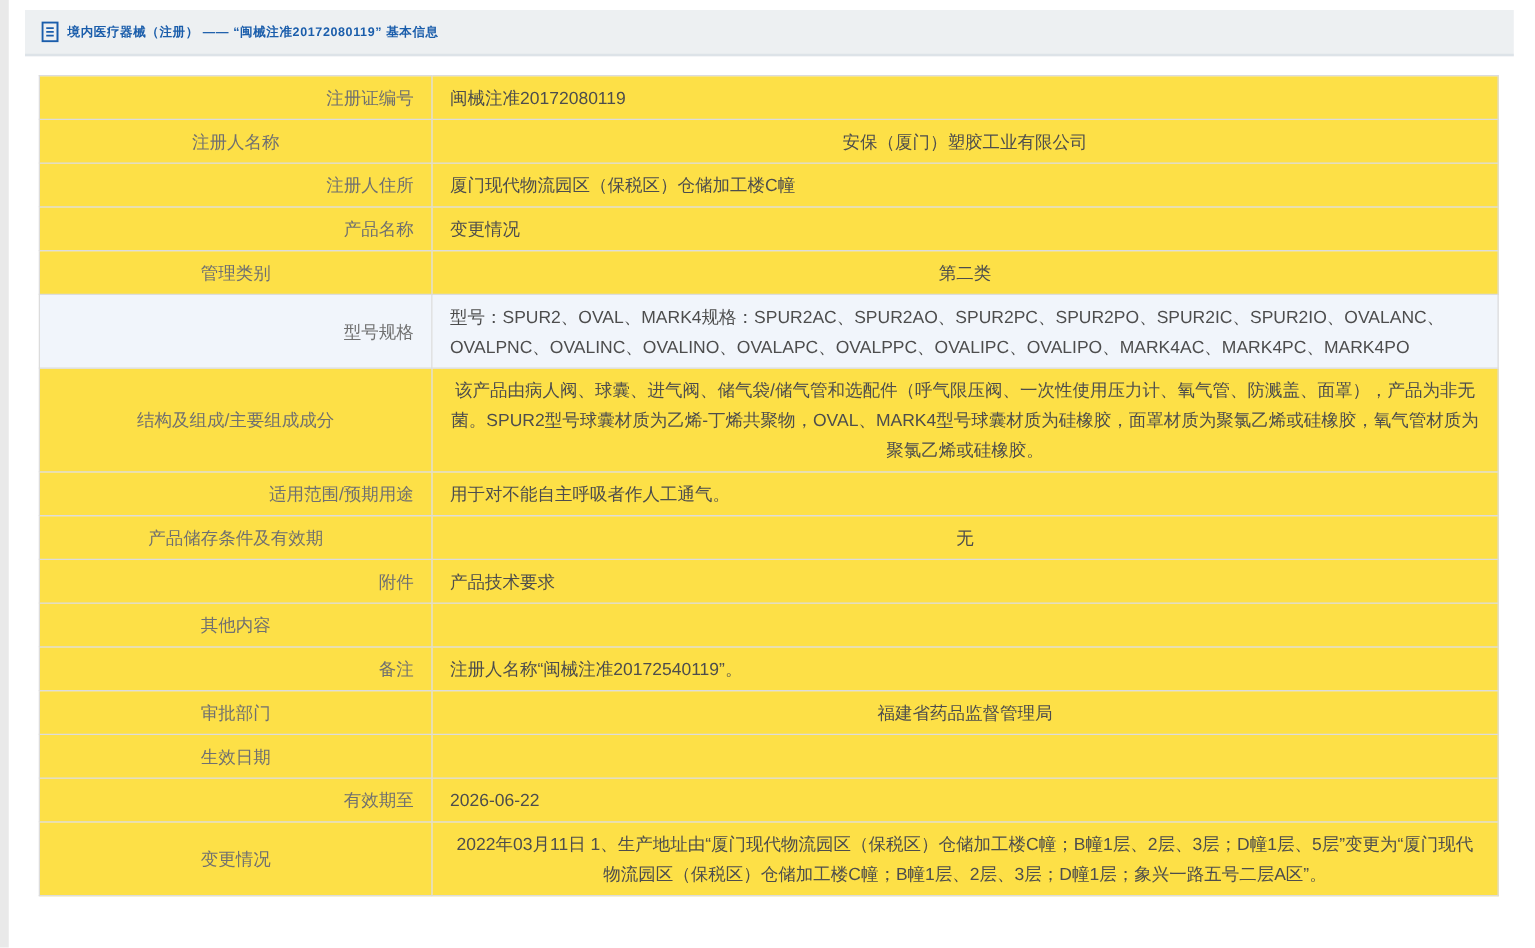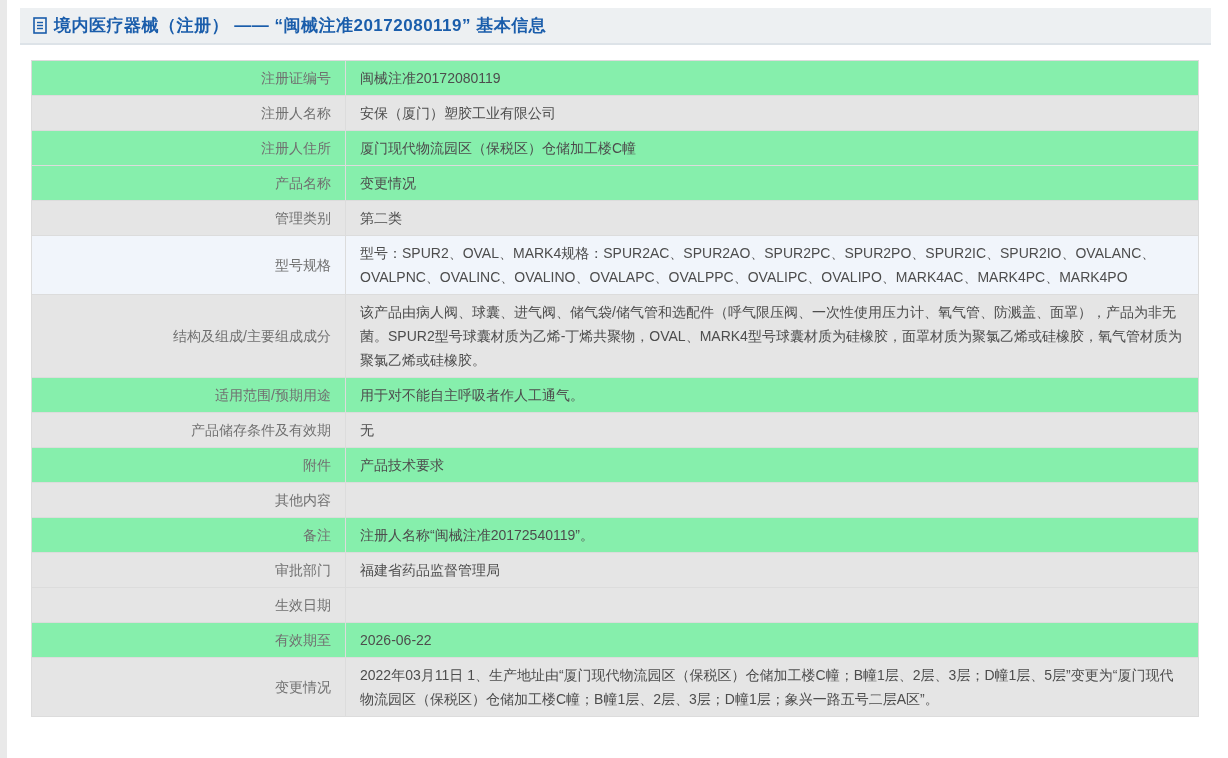--- a/index.html
+++ b/index.html
@@ -24,21 +24,21 @@
     align-items: center;
     padding-left: 13px;
   }
   .page-header .doc-icon {
     display: inline-flex;
     margin-right: 6px;
     flex: 0 0 auto;
   }
   .page-title {
     color: #1a5dab;
-    font-size: 17px;
+    font-size: 10px;
     font-weight: bold;
     letter-spacing: 0.5px;
     white-space: nowrap;
   }
   .table-wrap {
     margin: 15px 29px 0 31px;
   }
   table.info-table {
     width: 1168px;
     border-collapse: collapse;
@@ -54,22 +54,22 @@
   }
   td.cell-label {
     width: 314px;
     text-align: right;
     color: #707070;
   }
   td.cell-value {
     text-align: left;
     color: #4d4d4d;
   }
-  tr.row-alt td { background: #e5e5e5; }
-  tr.row-plain td { background: #86efac; }
+  tr.row-alt td { background: #fde047; text-align: center; }
+  tr.row-plain td { background: #fde047; }
   tr.row-highlight td { background: #f1f5fb; }
 </style>
 </head>
 <body>
 
 <div class="left-strip"></div>
 
 <div class="page-header">
   <span class="doc-icon">
     <svg width="15" height="17" viewBox="0 0 15 17" aria-hidden="true">

